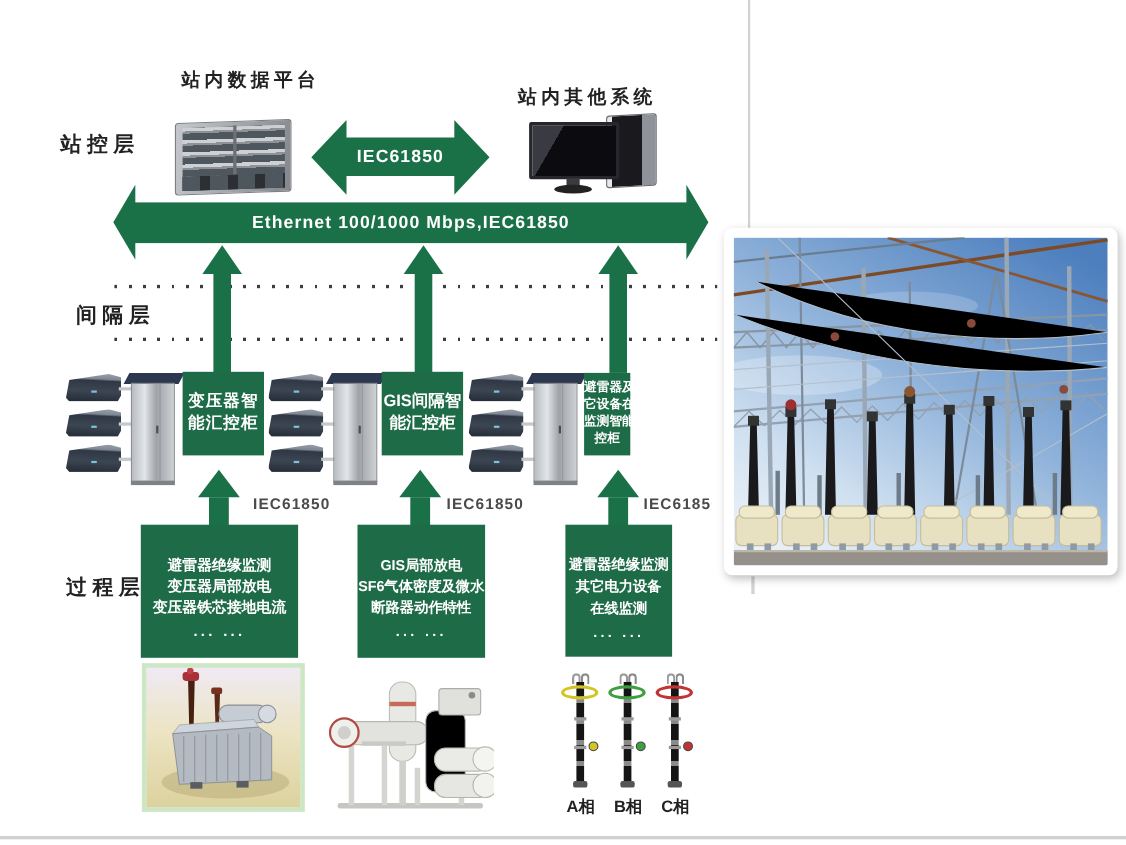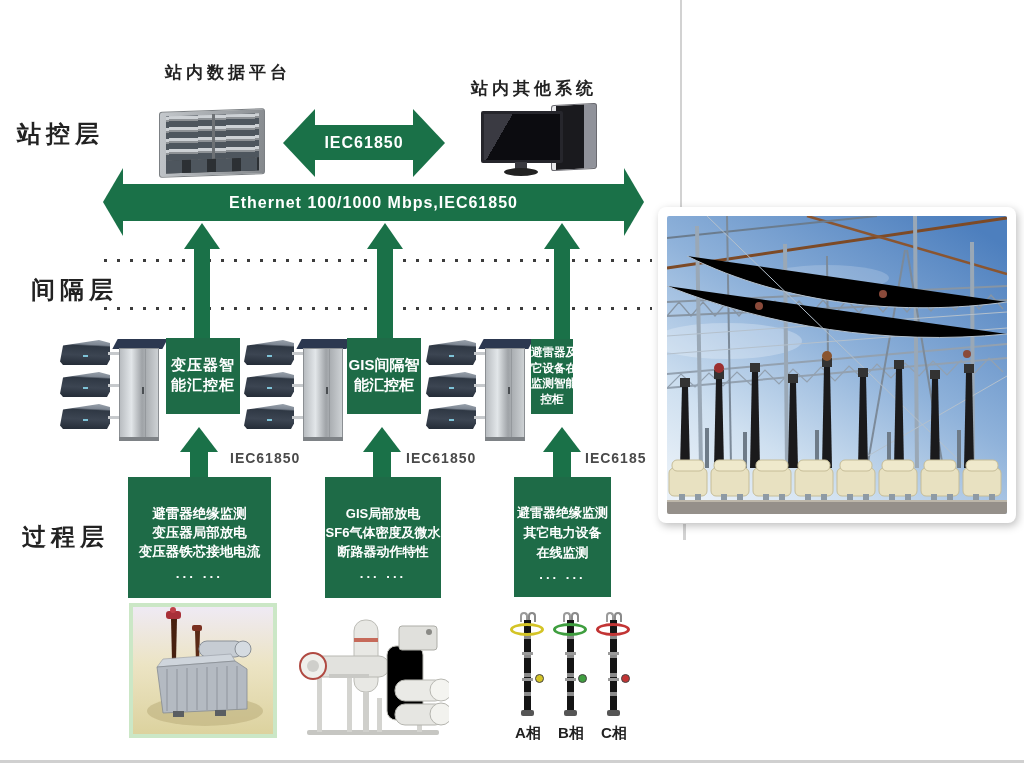--- a/index.html
+++ b/index.html
@@ -6,21 +6,21 @@
     --green:#1a7148;
     --box-green:#1e6b47;
     --label-grey:#4a4a4a;
   }
   *{margin:0;padding:0;box-sizing:border-box;}
   body{font-family:"Liberation Sans","DejaVu Sans",sans-serif;background:#fff;}
   #canvas{position:relative;width:1024px;height:768px;background:#fff;overflow:hidden;}
   .abs{position:absolute;}
 
   
-  .layer-label{position:absolute;font-size:24px;font-weight:700;color:#222;letter-spacing:5px;white-space:nowrap;}
+  .layer-label{position:absolute;font-size:19px;font-weight:700;color:#222;letter-spacing:5px;white-space:nowrap;margin-left:38px;}
   .top-label{position:absolute;font-size:17px;font-weight:700;color:#222;letter-spacing:4px;white-space:nowrap;text-align:center;}
   .iec-label{position:absolute;font-size:14px;font-weight:700;color:var(--label-grey);letter-spacing:1px;white-space:nowrap;}
 
   
   .dotline{position:absolute;height:3px;z-index:1;
     background-image:repeating-linear-gradient(to right,#3c3c3c 0 2.6px,transparent 2.6px 13px);}
 
   
   .dbl-arrow{position:absolute;z-index:2;}
   .dbl-arrow .bar{position:absolute;background:var(--green);display:flex;align-items:center;justify-content:center;

